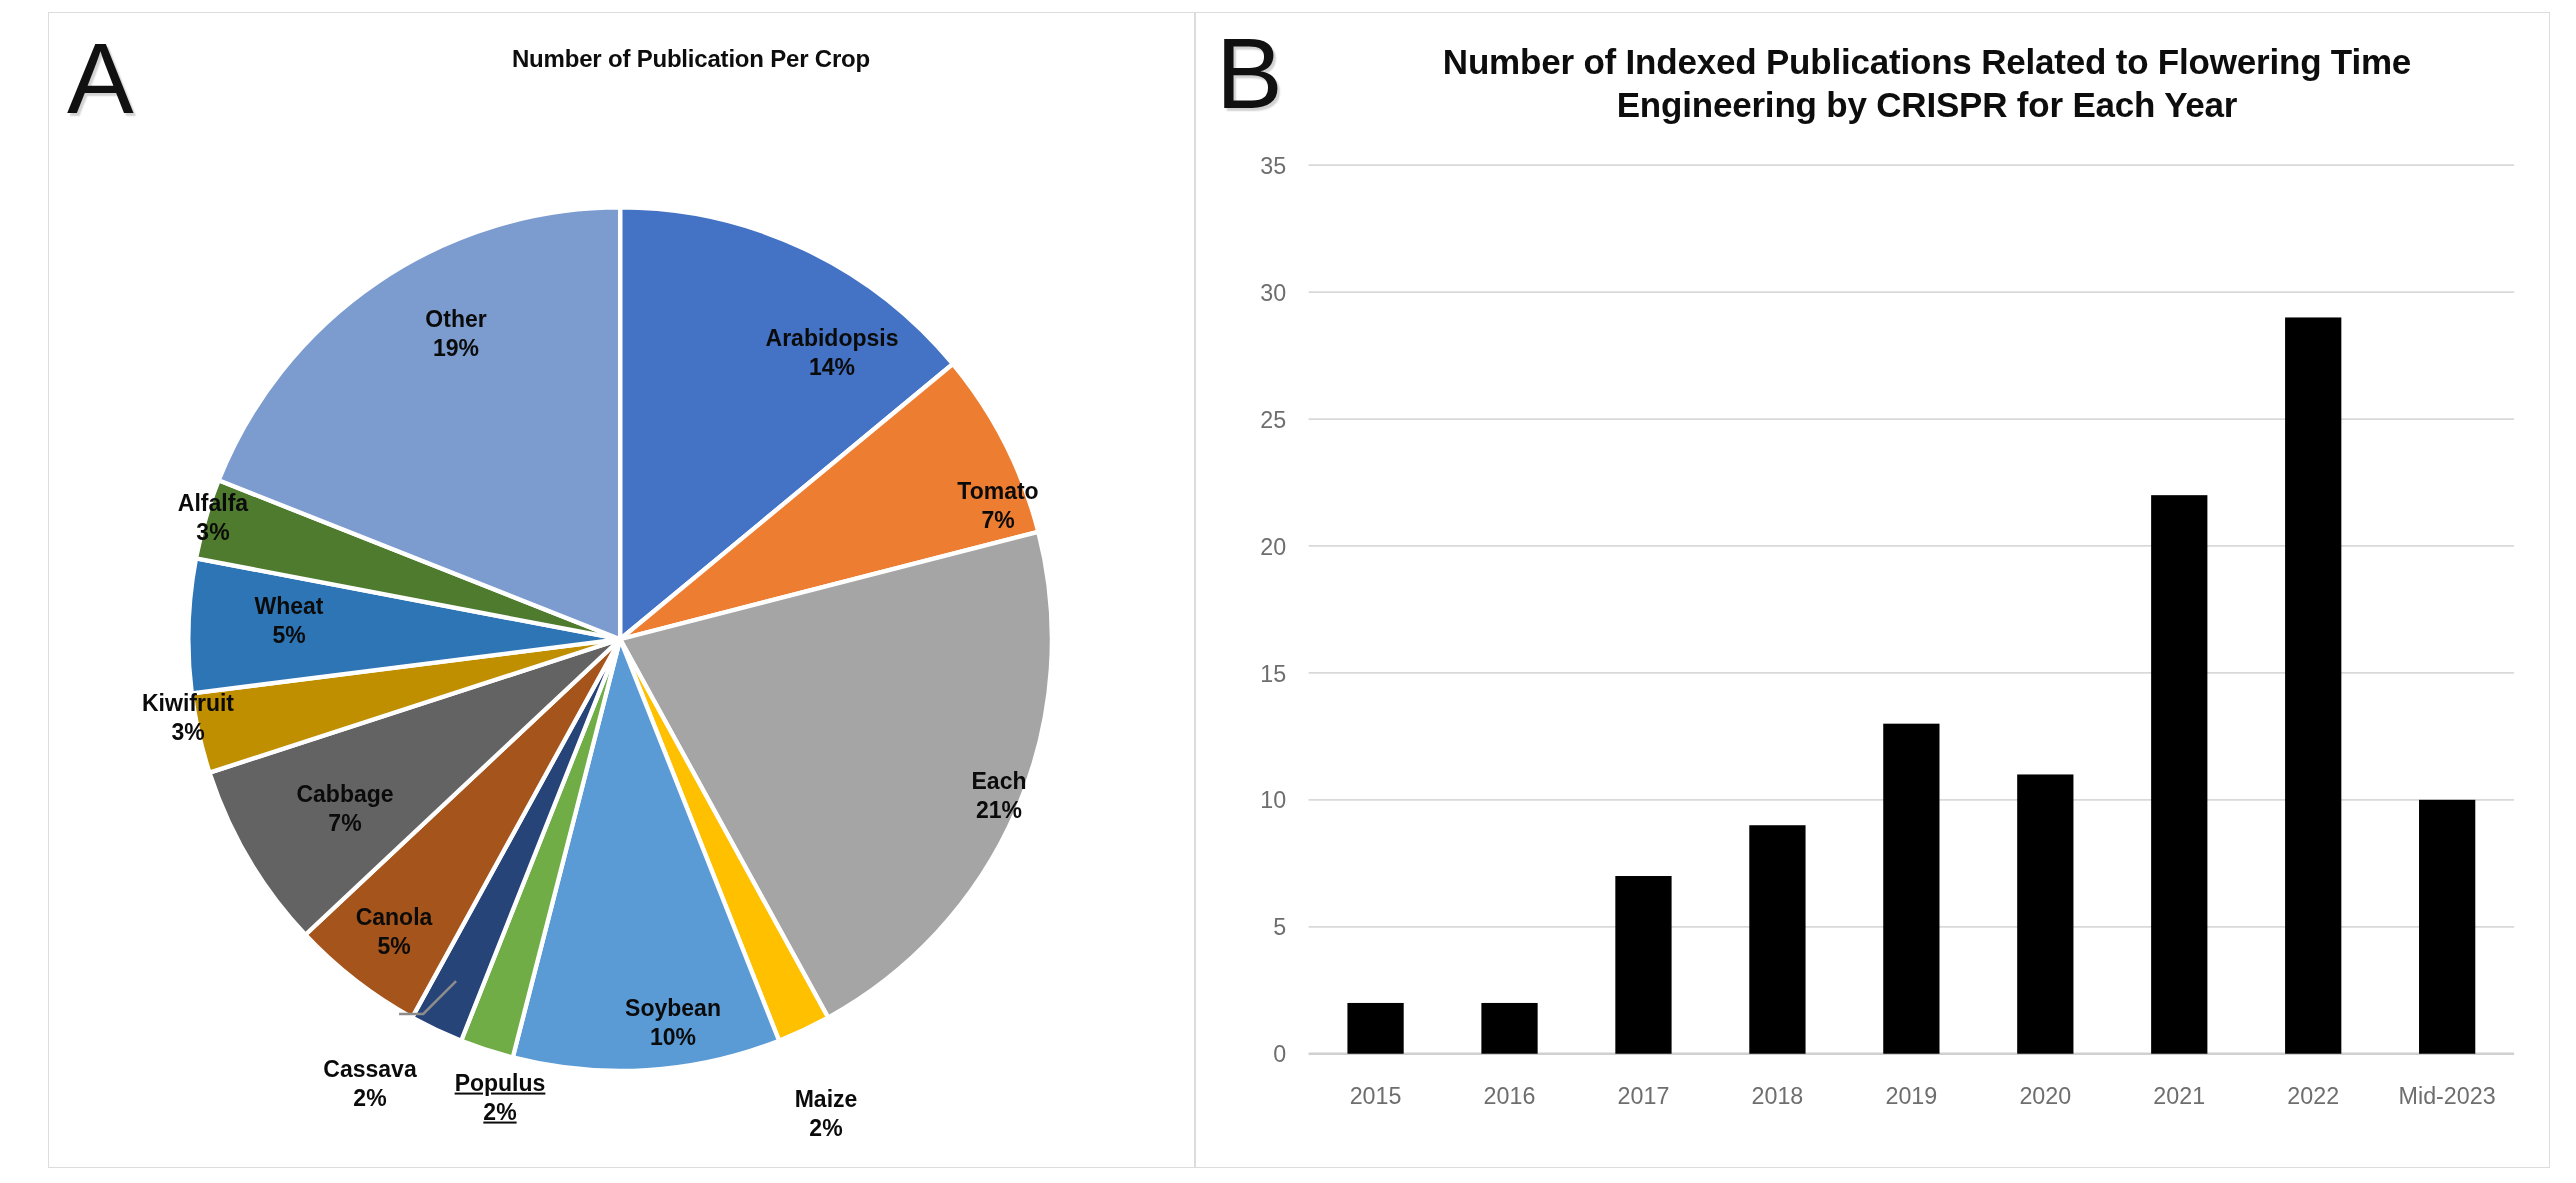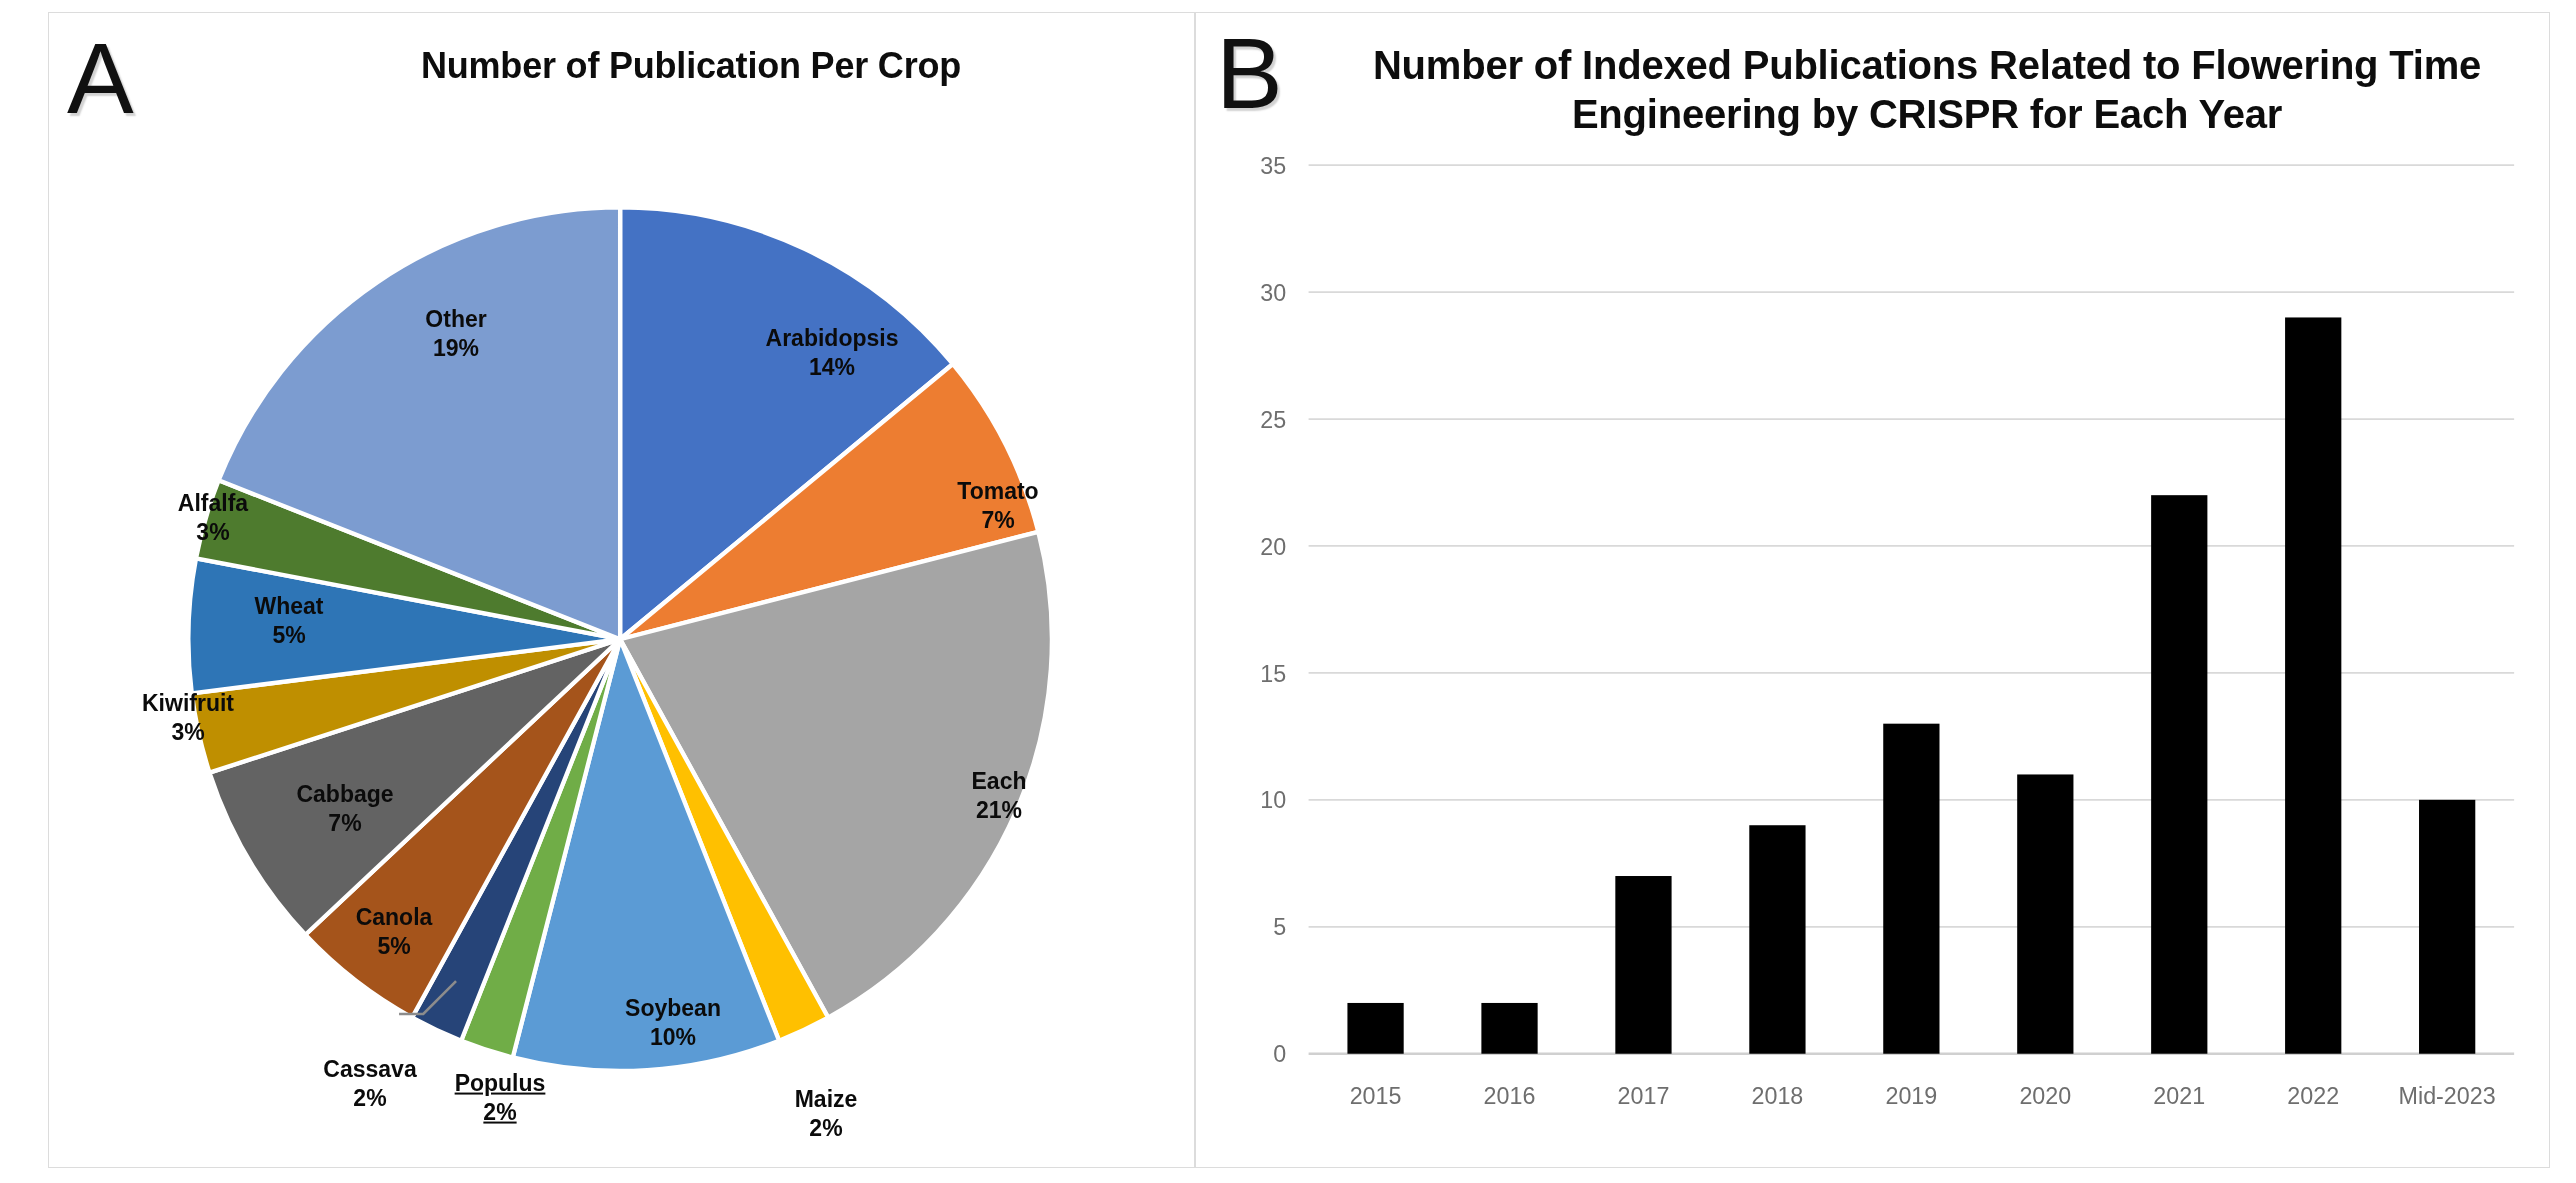--- a/index.html
+++ b/index.html
@@ -60,27 +60,27 @@
     font-family: "Liberation Sans", sans-serif;
     font-weight: bold;
     color: #0d0d0d;
     text-align: center;
     letter-spacing: -0.2px;
   }
   #title-a {
     left: 259px;
     top: 45px;
     width: 864px;
-    font-size: 36px;
+    font-size: 24px;
   }
   #title-b {
     left: 1348px;
     top: 41px;
     width: 1158px;
-    font-size: 40px;
+    font-size: 35px;
     line-height: 1.22;
   }
 
   
   #panel-a {
     position: absolute;
     left: 50px;
     top: 14px;
     width: 1142px;
     height: 1152px;

